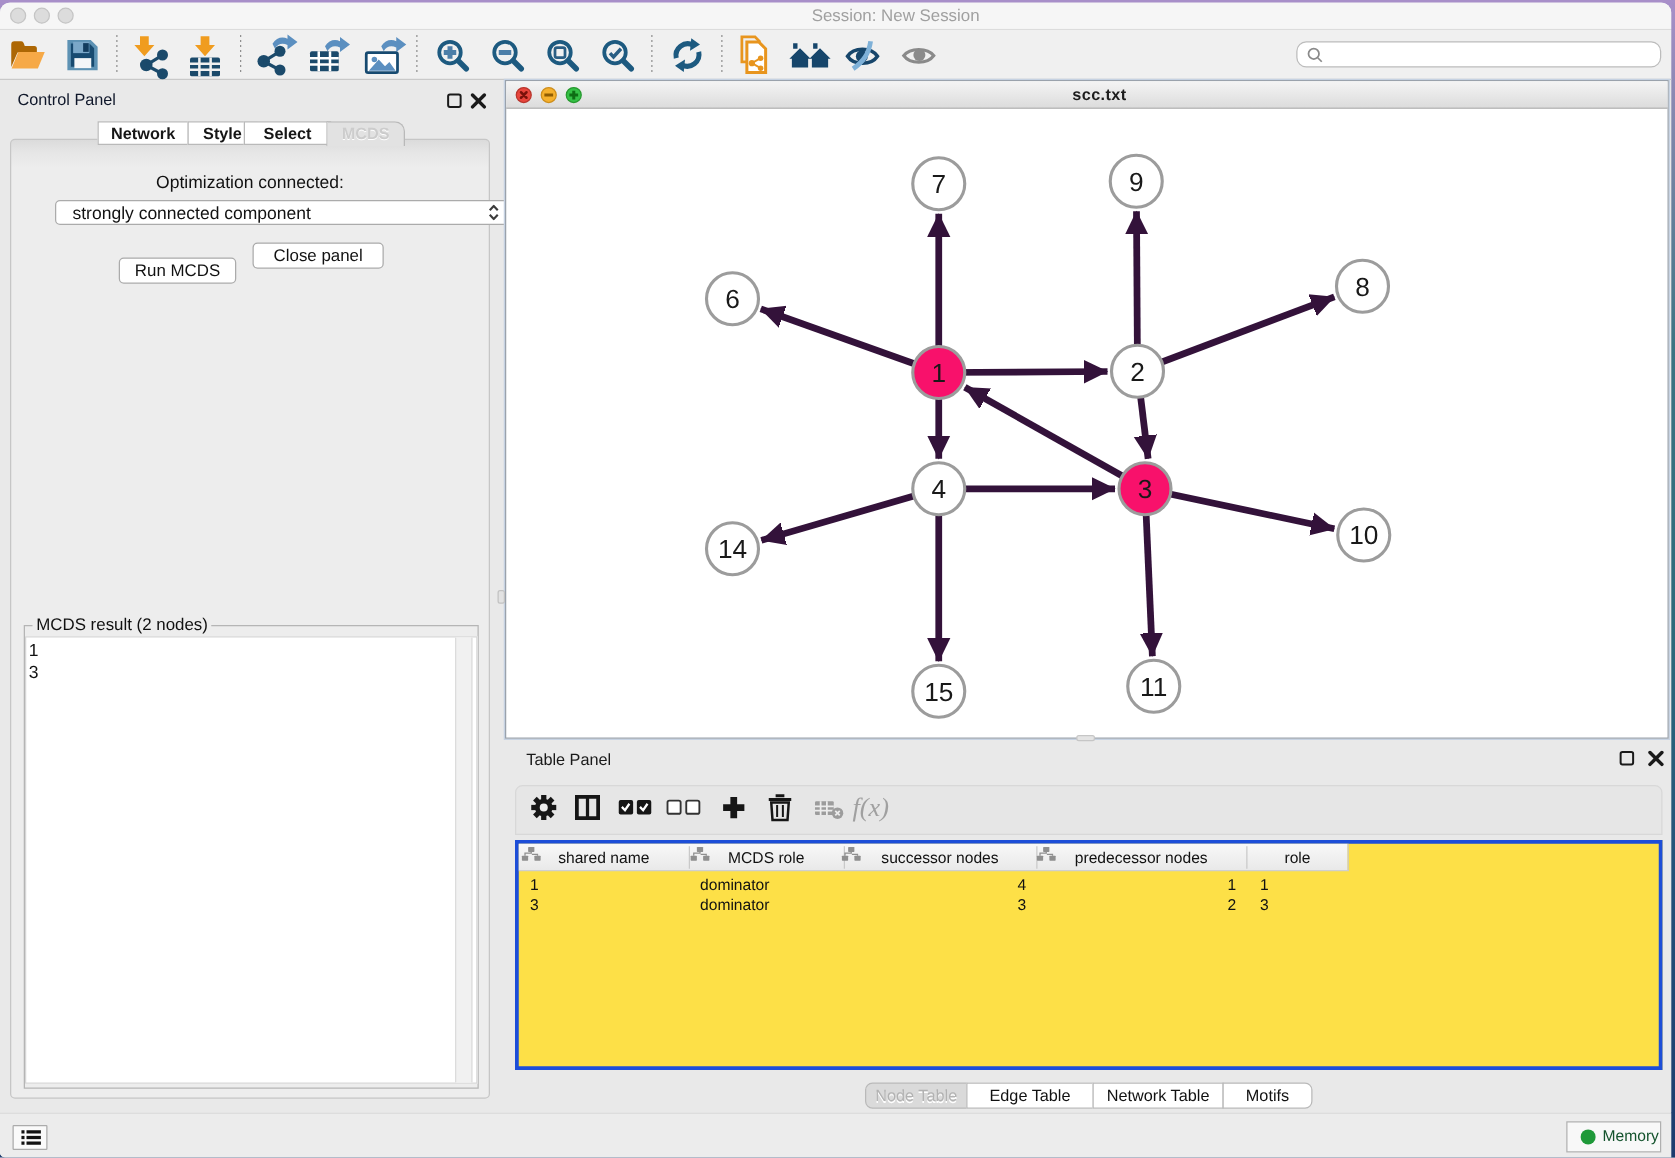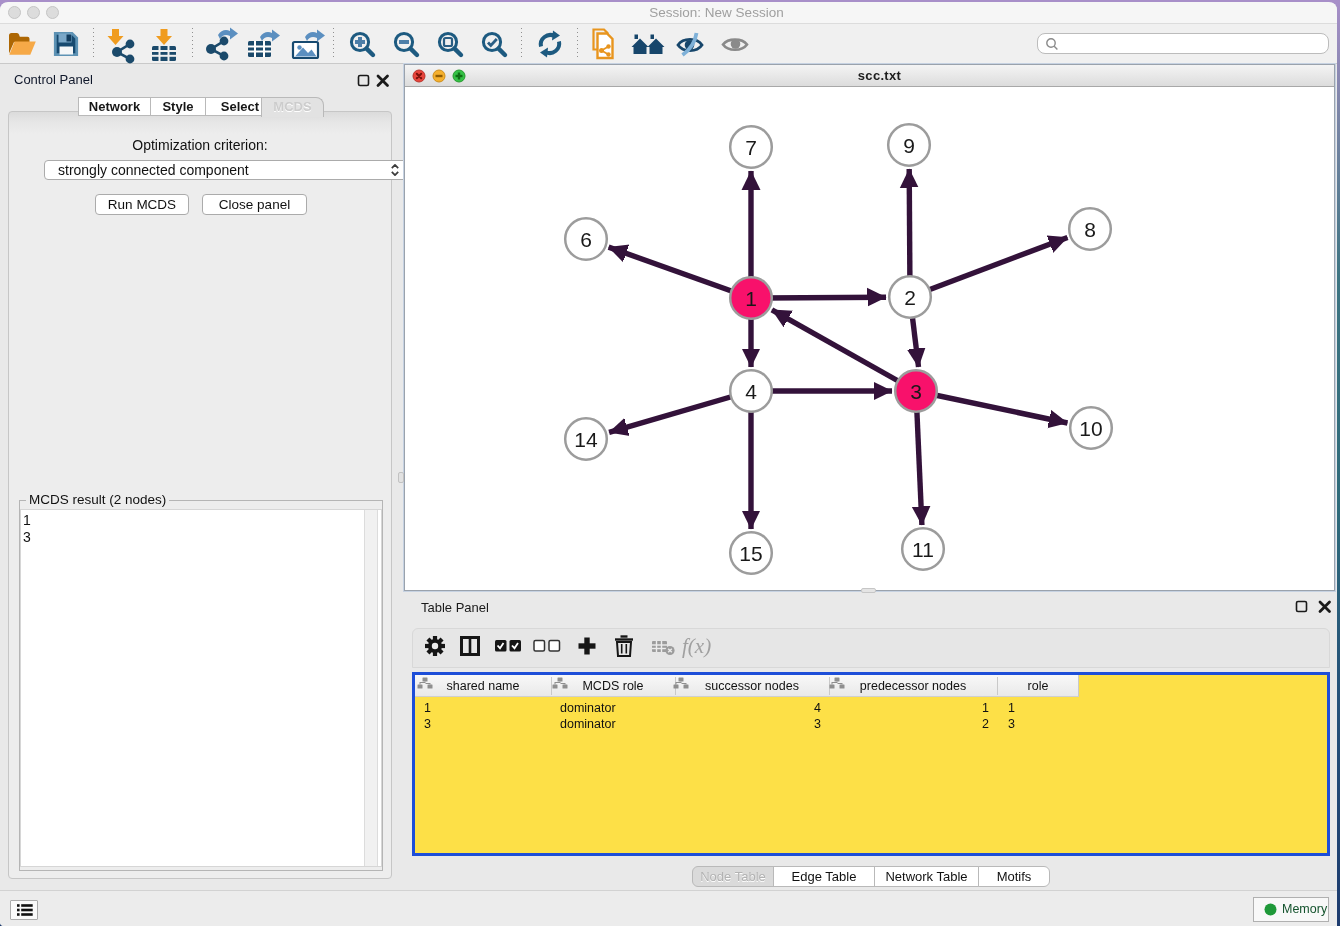--- a/index.html
+++ b/index.html
@@ -219,31 +219,31 @@
 
 <div class="abs" id="main">
 
   <div id="cp-title">Control Panel</div>
   <svg width="34" height="14" viewBox="0 0 34 14" style="position:absolute;left:357px;top:10px;">
     <rect x="1.5" y="1.5" width="10" height="10" rx="1.5" fill="none" stroke="#1a1a1a" stroke-width="1.6"></rect>
     <path d="M21 2 L30.5 11.5 M30.5 2 L21 11.5" fill="none" stroke="#1a1a1a" stroke-width="2.8" stroke-linecap="round"></path>
   </svg>
   <div class="tab" style="left:78px; width:73px;">Network</div>
   <div class="tab" style="left:150px; width:56px;">Style</div>
-  <div class="tab" style="left:205px; width:70px;">Select</div>
+  <div class="tab" style="left:195px; width:70px;">Select</div>
   <div class="tab" id="tab-mcds" style="left:261px; width:63px;">MCDS</div>
   <div id="cp-panel">
-    <div id="opt-label">Optimization criterion:</div>
+    <div id="opt-label">Optimization connected:</div>
     <div id="cp-select">strongly connected component
       <svg width="10" height="14" viewBox="0 0 10 14" style="position:absolute; right:7px; top:2px;">
         <path d="M1.8 5.2 L5 1.8 L8.2 5.2" fill="none" stroke="#3c3c3c" stroke-width="1.7" stroke-linejoin="round"></path>
         <path d="M1.8 8.8 L5 12.2 L8.2 8.8" fill="none" stroke="#3c3c3c" stroke-width="1.7" stroke-linejoin="round"></path>
       </svg>
     </div>
-    <div class="cp-btn" style="left:86px; width:94px;">Run MCDS</div>
+    <div class="cp-btn" style="left:86px; width:94px;margin-top:12px;">Run MCDS</div>
     <div class="cp-btn" style="left:193px; width:105px;">Close panel</div>
     <div id="fieldset">
       <div id="fieldset-legend">MCDS result (2 nodes)</div>
       <div id="fs-white">
         <div id="fs-scroll"></div>
         <div id="fs-text">1<br>3</div>
       </div>
     </div>
   </div>
 

